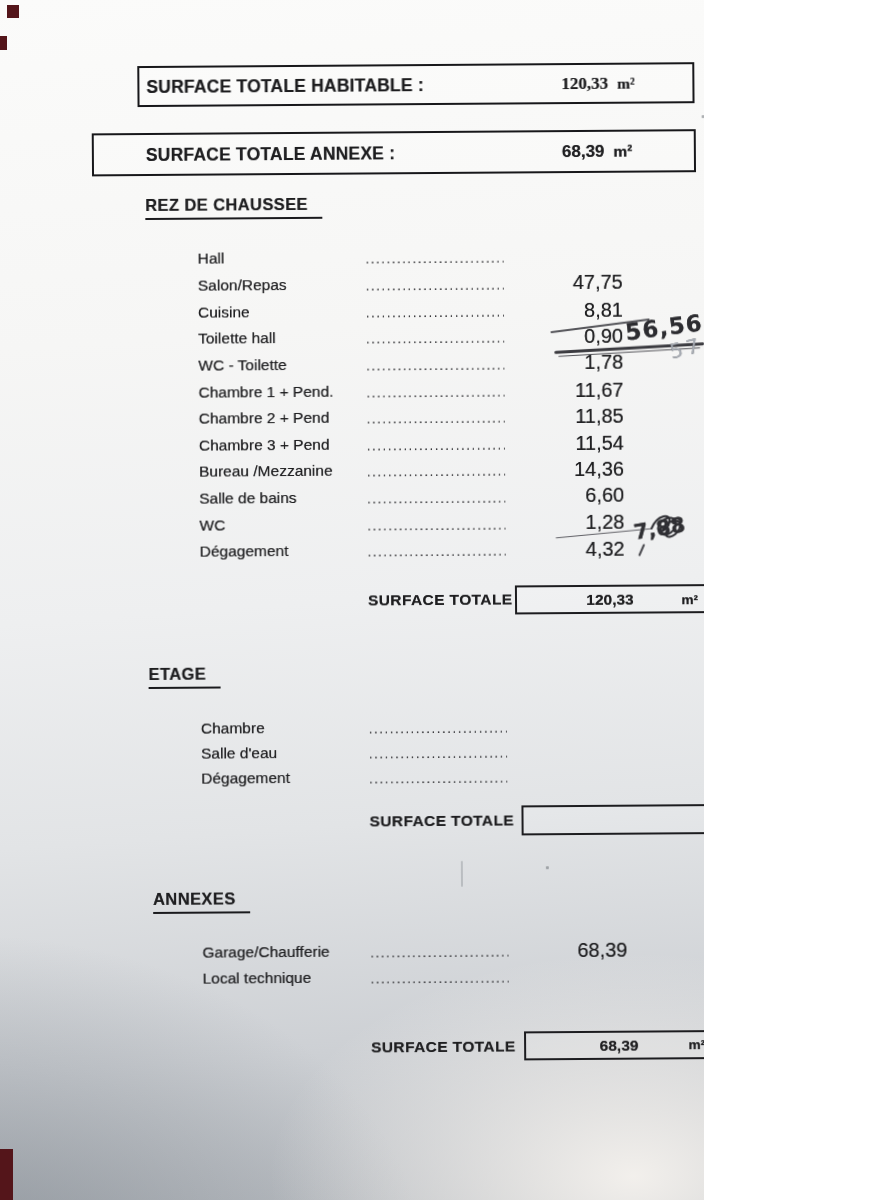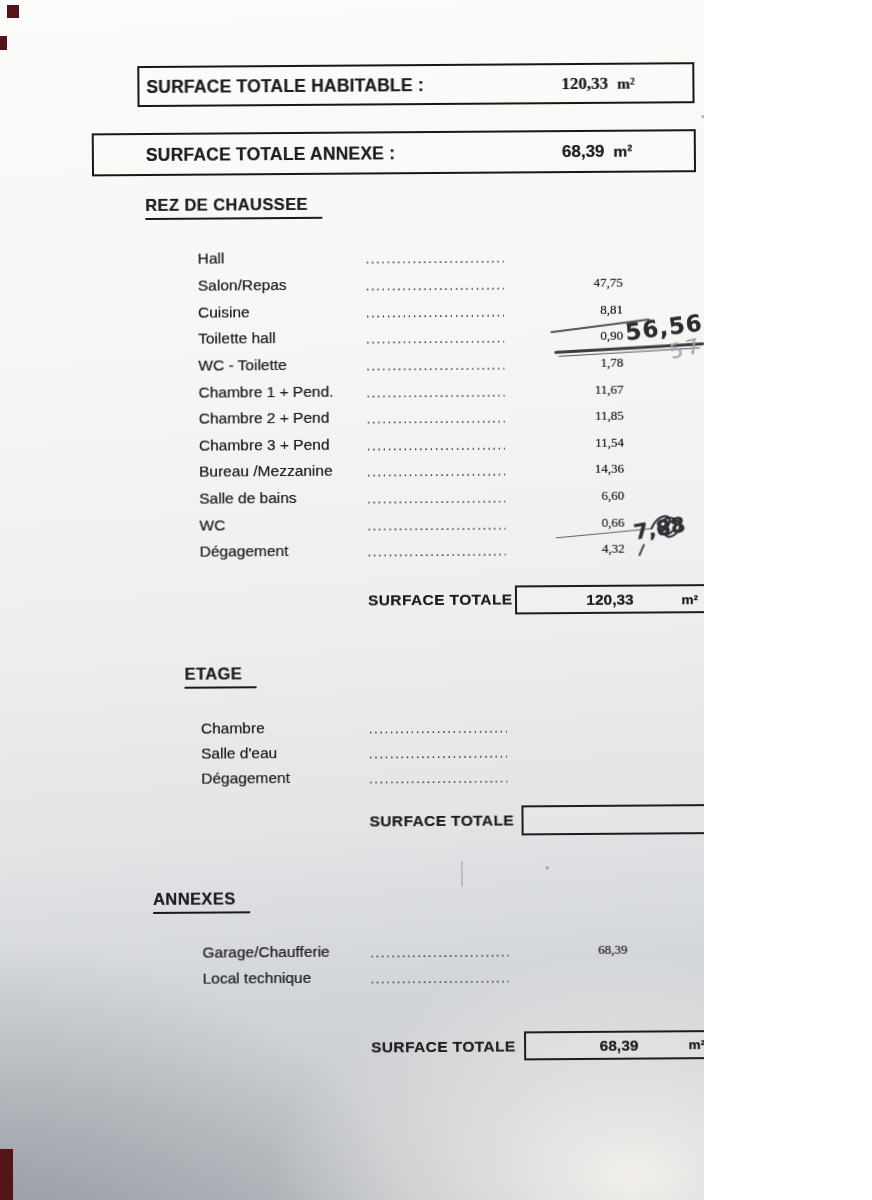--- a/index.html
+++ b/index.html
@@ -24,38 +24,38 @@
   .hbox2 .lbl{left:52px;}
   .hbox .val{position:absolute;top:50%;transform:translateY(-50%);
              font-size:17px;font-weight:700;white-space:nowrap;}
   .hbox1 .val{left:422px;font-family:Liberation Serif, serif;}
   .hbox2 .val{left:468px;}
   .hbox .unit{margin-left:9px;font-size:15.5px;font-weight:700;}
   
   .shead{position:absolute;font-size:16.5px;font-weight:700;letter-spacing:0.4px;
          border-bottom:2.5px solid #1a1a1d;padding:0 14px 3px 0;white-space:nowrap;}
   .shead1{left:148px;top:194px;}
-  .shead2{left:148px;top:663px;margin-left:36px;}
+  .shead2{left:148px;top:663px;}
   .shead3{left:151px;top:888px;}
   
   .rows{position:absolute;left:0;width:872px;}
   .rows1{top:244px;}
   .rows2{top:714px;}
   .rows3{top:938px;}
   .row{position:relative;}
   .rows1 .row{height:26.65px;}
   .rows2 .row{height:25.4px;}
   .rows3 .row{height:26px;}
   .rl{position:absolute;left:200px;top:50%;transform:translateY(-50%);
       font-size:15.5px;white-space:nowrap;}
   .rd{position:absolute;left:368px;top:50%;transform:translateY(-38%);
       width:138px;overflow:hidden;white-space:nowrap;font-size:12px;
       letter-spacing:1.9px;color:#2e2e31;}
   .rv{position:absolute;left:535px;top:50%;transform:translateY(-50%);
-      width:90px;text-align:right;font-size:13px;white-space:nowrap;font-family:Liberation Serif, serif;}
+      width:90px;text-align:right;font-size:20px;white-space:nowrap;}
   
   .tlabel{position:absolute;left:368px;font-size:15.5px;font-weight:700;
           letter-spacing:0.4px;white-space:nowrap;}
   .tl1{top:591px;} .tl2{top:812px;} .tl3{top:1038px;}
   .tbox{position:absolute;border:2px solid #1c1c1f;background:rgba(255,255,255,0.10);}
   .tb1{left:515px;top:586px;width:194px;height:25px;}
   .tb2{left:520px;top:806px;width:190px;height:26px;}
   .tb3{left:521px;top:1032px;width:192px;height:25px;}
   .tbox .tv{position:absolute;left:36px;top:50%;transform:translateY(-50%);
             width:114px;text-align:center;font-size:15.5px;font-weight:700;}
@@ -166,21 +166,21 @@
         <span class="rv">14,36</span>
       </div>
       <div class="row">
         <span class="rl">Salle de bains</span>
         <span class="rd">........................................</span>
         <span class="rv">6,60</span>
       </div>
       <div class="row">
         <span class="rl">WC</span>
         <span class="rd">........................................</span>
-        <span class="rv">0,66</span>
+        <span class="rv">1,28</span>
       </div>
       <div class="row">
         <span class="rl">Dégagement</span>
         <span class="rd">........................................</span>
         <span class="rv">4,32</span>
       </div>
     </div>
 
     <div class="tlabel tl1">SURFACE TOTALE</div>
     <div class="tbox tb1">

